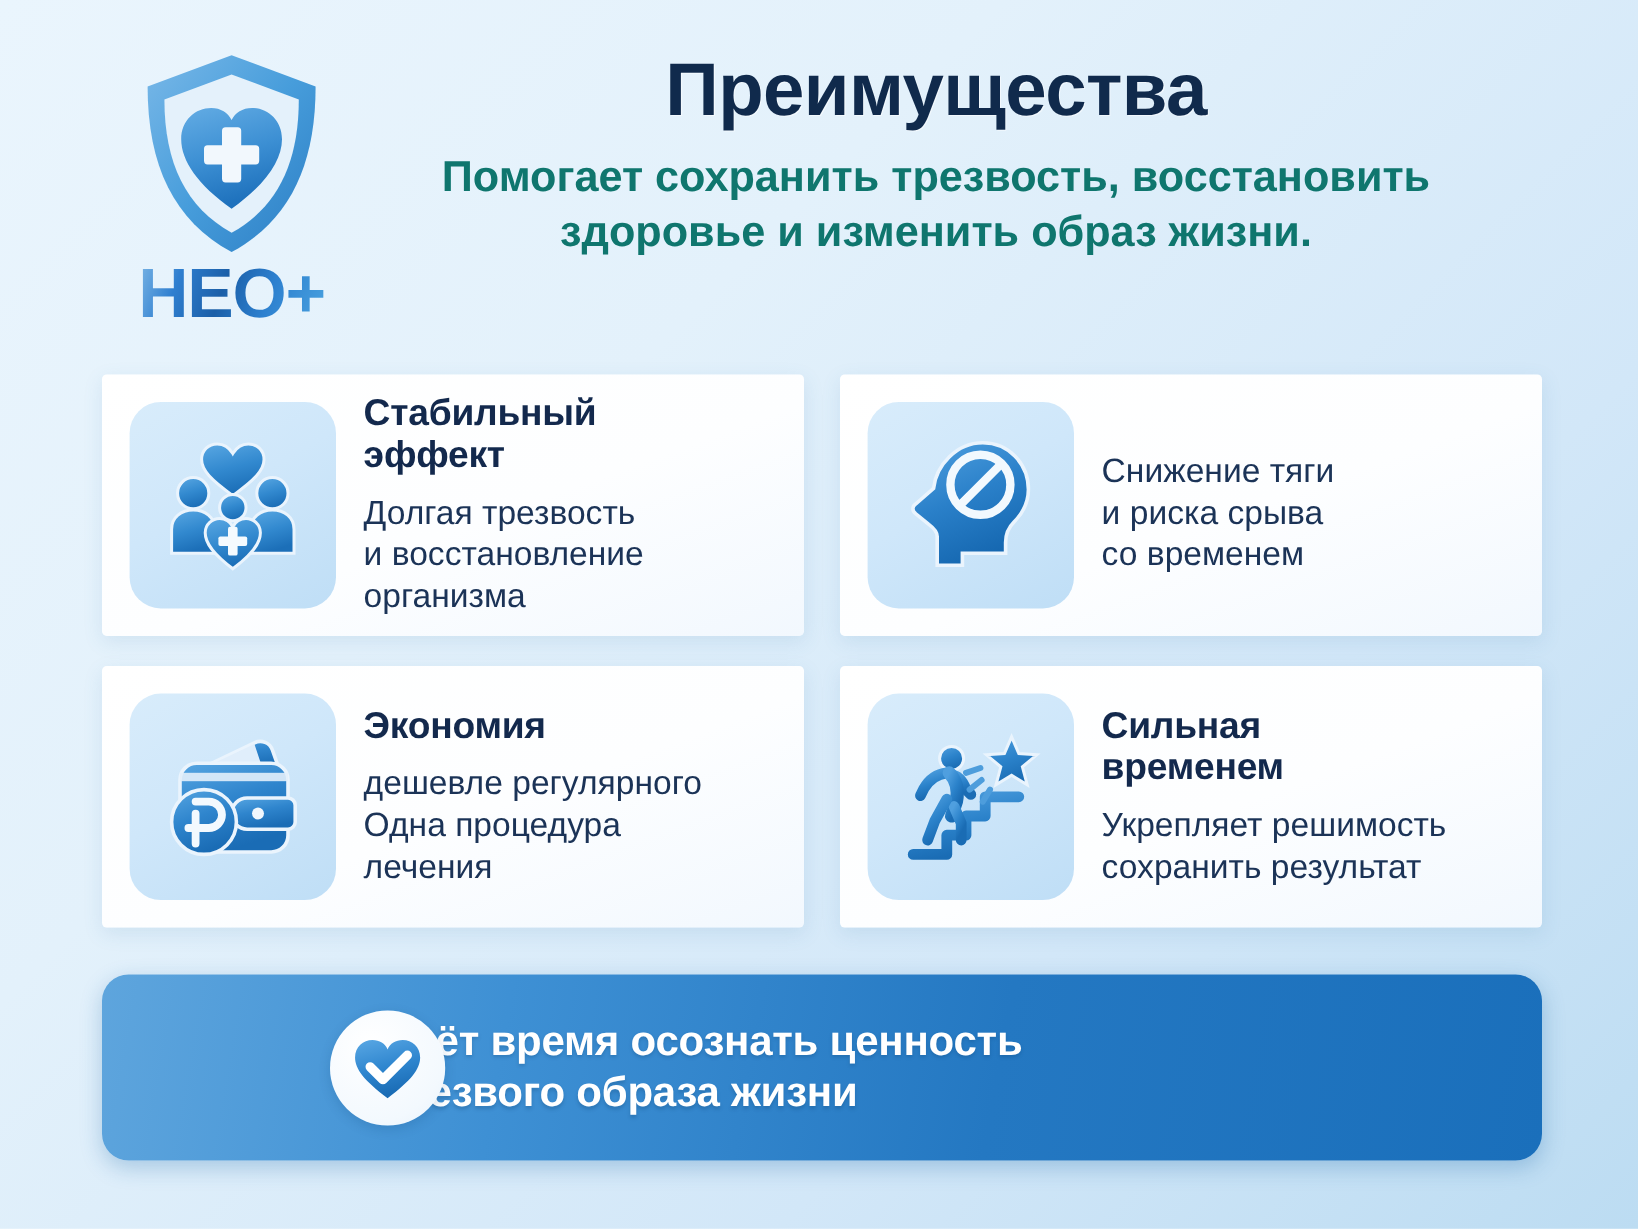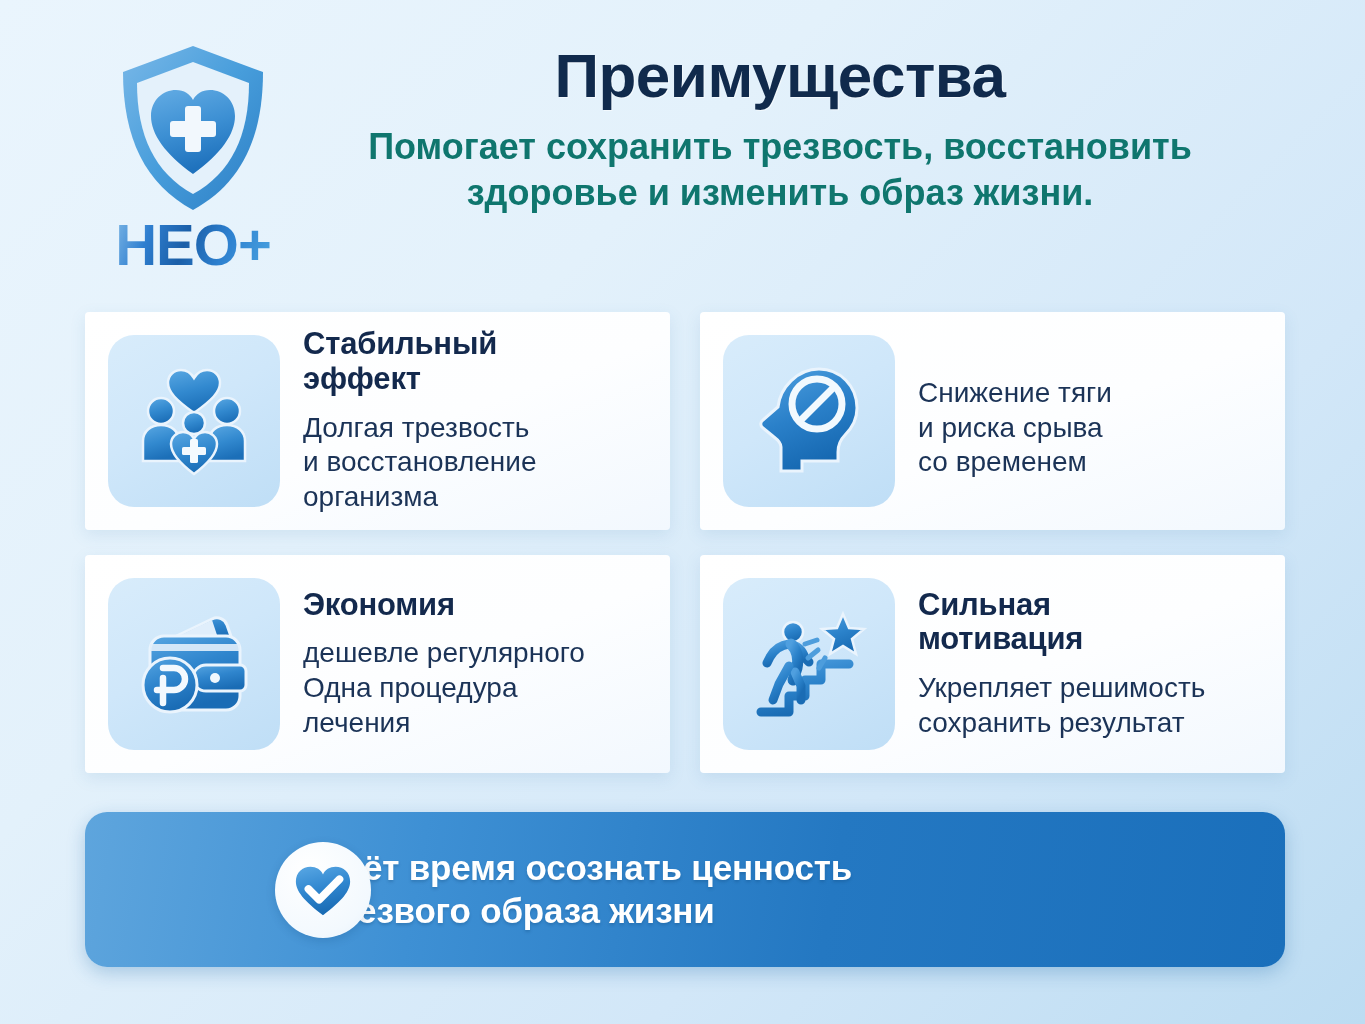--- a/index.html
+++ b/index.html
@@ -316,21 +316,21 @@
           <path d="M44 66 L34 84 L28 100" fill="none" stroke="url(#st1)" stroke-width="9" stroke-linecap="round" stroke-linejoin="round"></path>
           <path d="M98 14 L104 28 L119 29 L107 39 L111 54 L98 46 L85 54 L89 39 L77 29 L92 28 Z" fill="url(#st1)" stroke="#eaf4fd" stroke-width="2.5"></path>
           <line x1="72" y1="40" x2="60" y2="44" stroke="#4d9ddc" stroke-width="5" stroke-linecap="round"></line>
           <line x1="73" y1="50" x2="63" y2="58" stroke="#4d9ddc" stroke-width="5" stroke-linecap="round"></line>
           <line x1="80" y1="58" x2="74" y2="68" stroke="#4d9ddc" stroke-width="5" stroke-linecap="round"></line>
         </svg>
       </div>
       <div class="card-text">
         <div class="card-title">
           <div>Сильная</div>
-          <div>мотивация</div>
+          <div>временем</div>
         </div>
         <div class="card-desc">
           <div>Укрепляет решимость</div>
           <div>сохранить результат</div>
         </div>
       </div>
     </div>
 
   </div>
 

